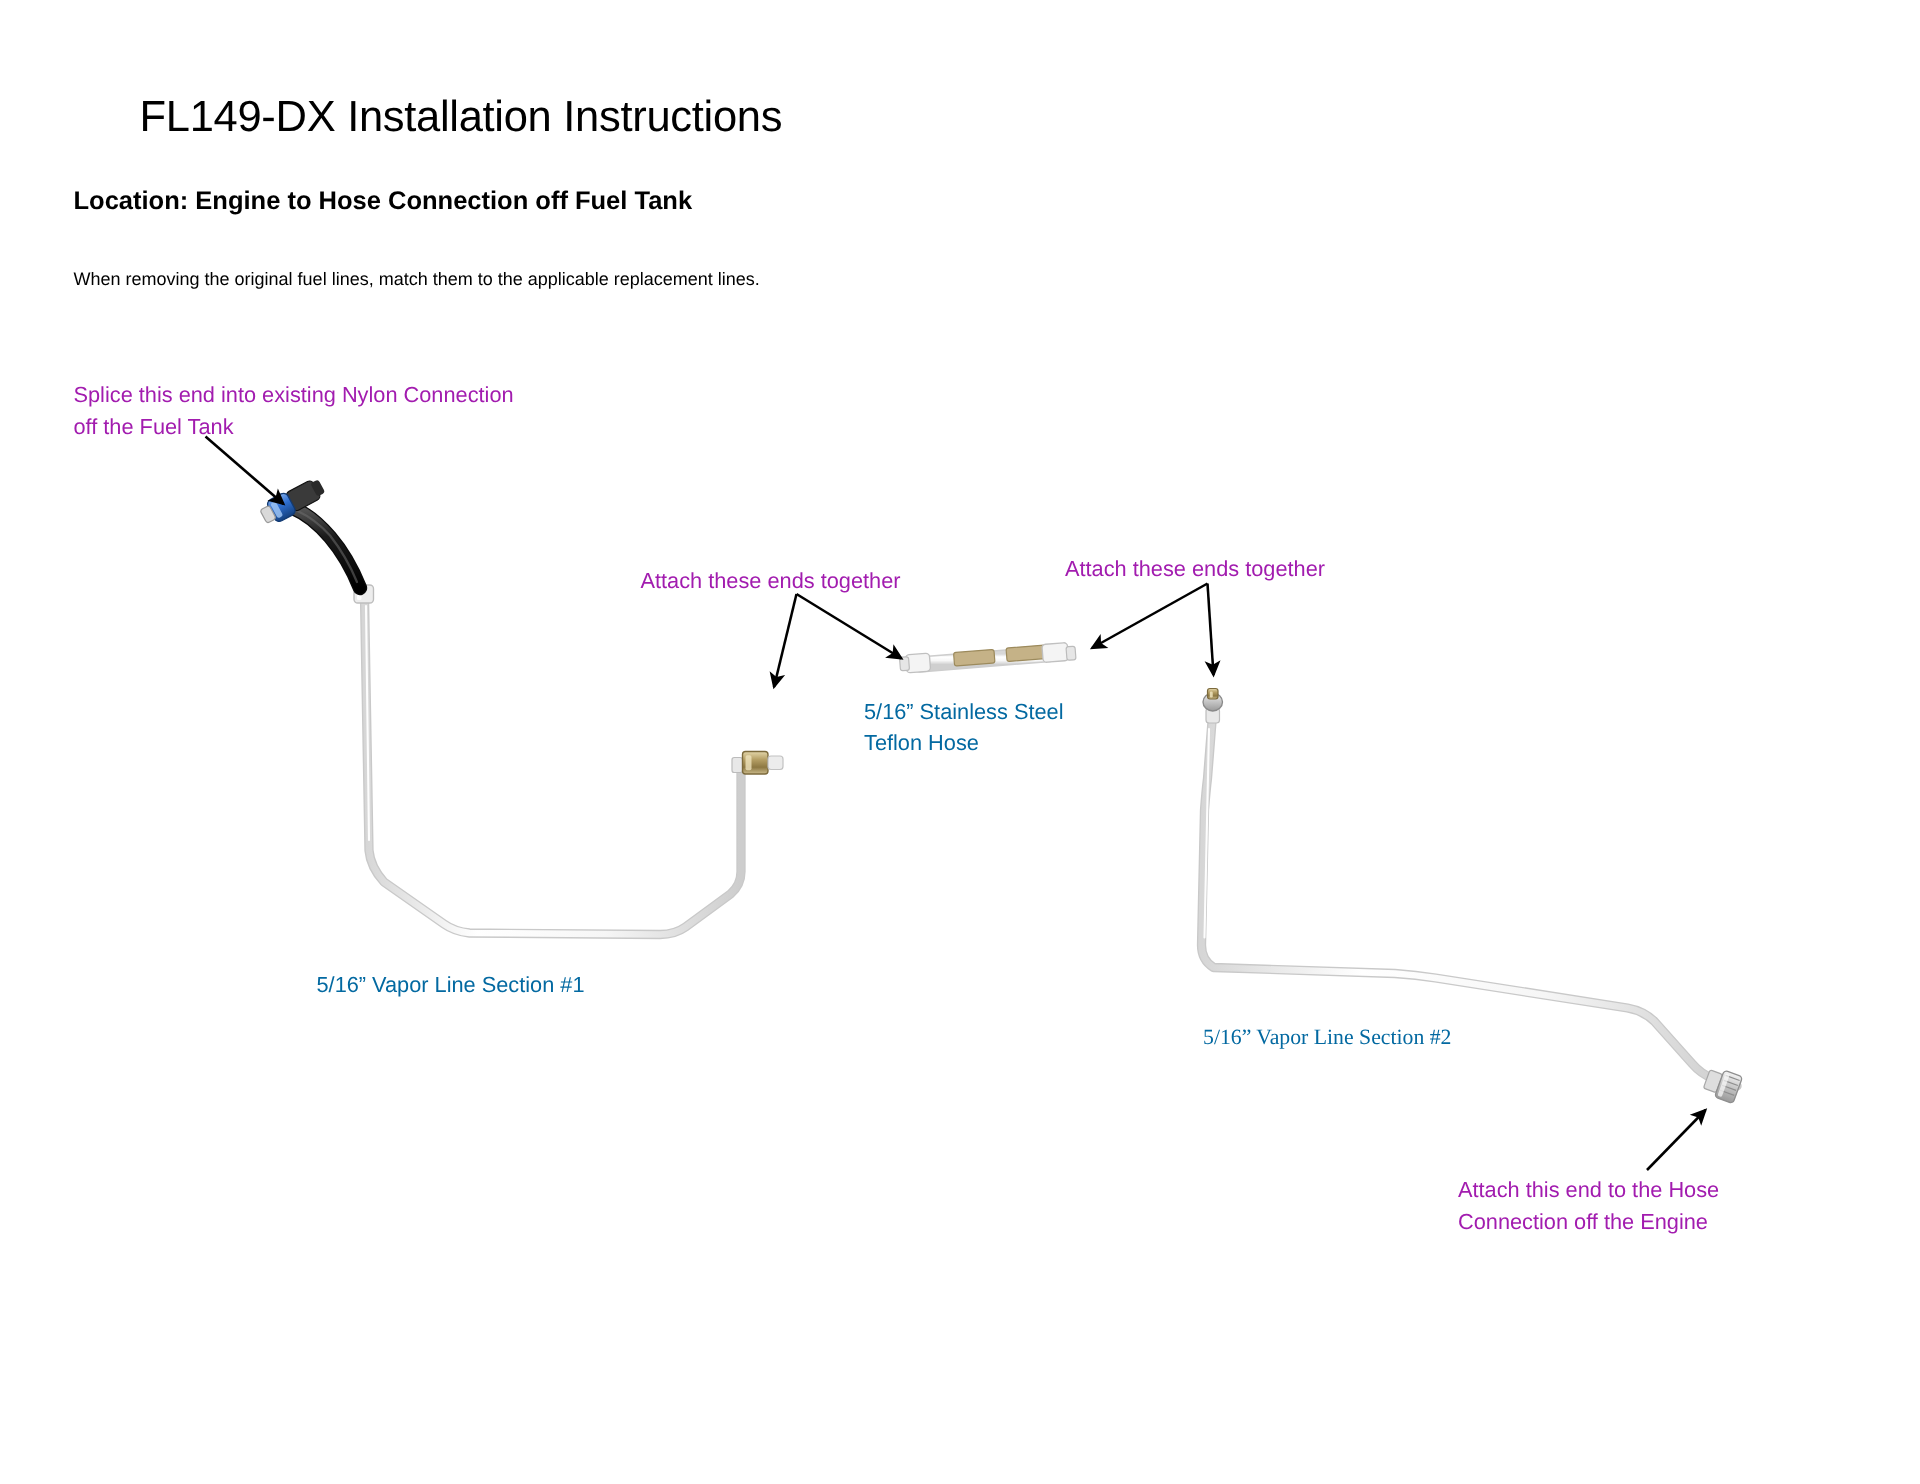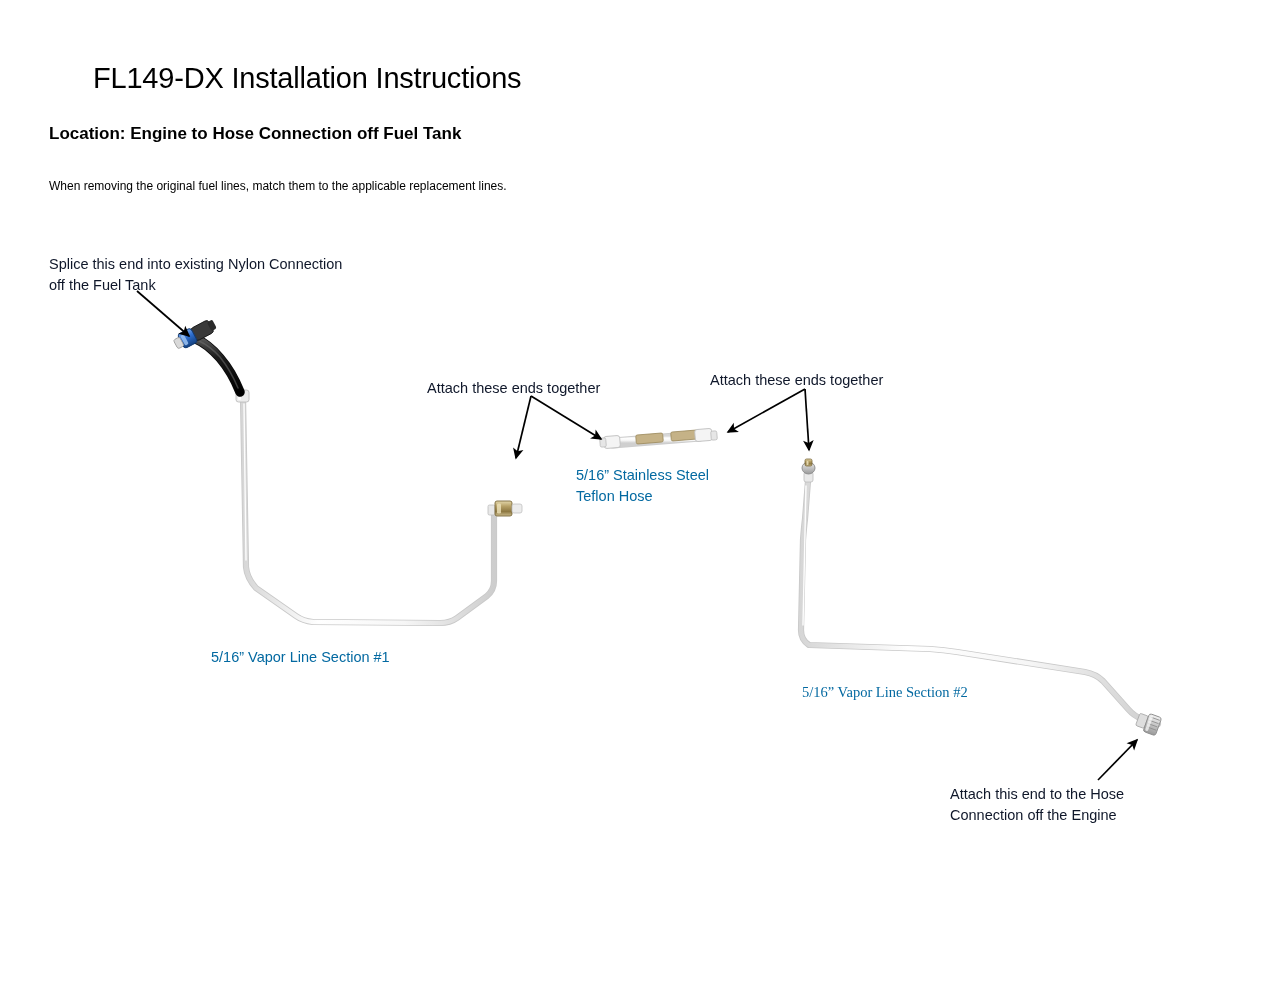--- a/index.html
+++ b/index.html
@@ -22,30 +22,30 @@
     font-size:17px;font-weight:bold;white-space:nowrap;
   }
   #doc-instruction{
     position:absolute;left:49px;top:179px;
     font-size:12px;font-weight:normal;white-space:nowrap;
   }
 
   
   .callout{
     position:absolute;font-size:14.5px;line-height:21px;
-    white-space:pre-line;color:#0f172a;
+    white-space:pre-line;color:#a21caf;
   }
   .partlabel{
     position:absolute;font-size:14.5px;line-height:21px;
     white-space:pre-line;color:#0369a1;
   }
   #callout-splice{left:49px;top:254px;}
   #callout-attach-left{left:427px;top:378px;white-space:nowrap;}
   #callout-attach-right{left:710px;top:370px;white-space:nowrap;}
-  #callout-engine{left:950px;top:784px;}
+  #callout-engine{left:972px;top:784px;}
   #label-teflon{left:576px;top:465px;}
   #label-line1{left:211px;top:647px;white-space:nowrap;}
   #label-line2{left:802px;top:682px;white-space:nowrap;font-family:Liberation Serif, serif;}
 
   
   #footer-note{
     position:absolute;left:49px;top:881px;
     font-size:15.5px;line-height:25px;white-space:pre-line;
   }
 

